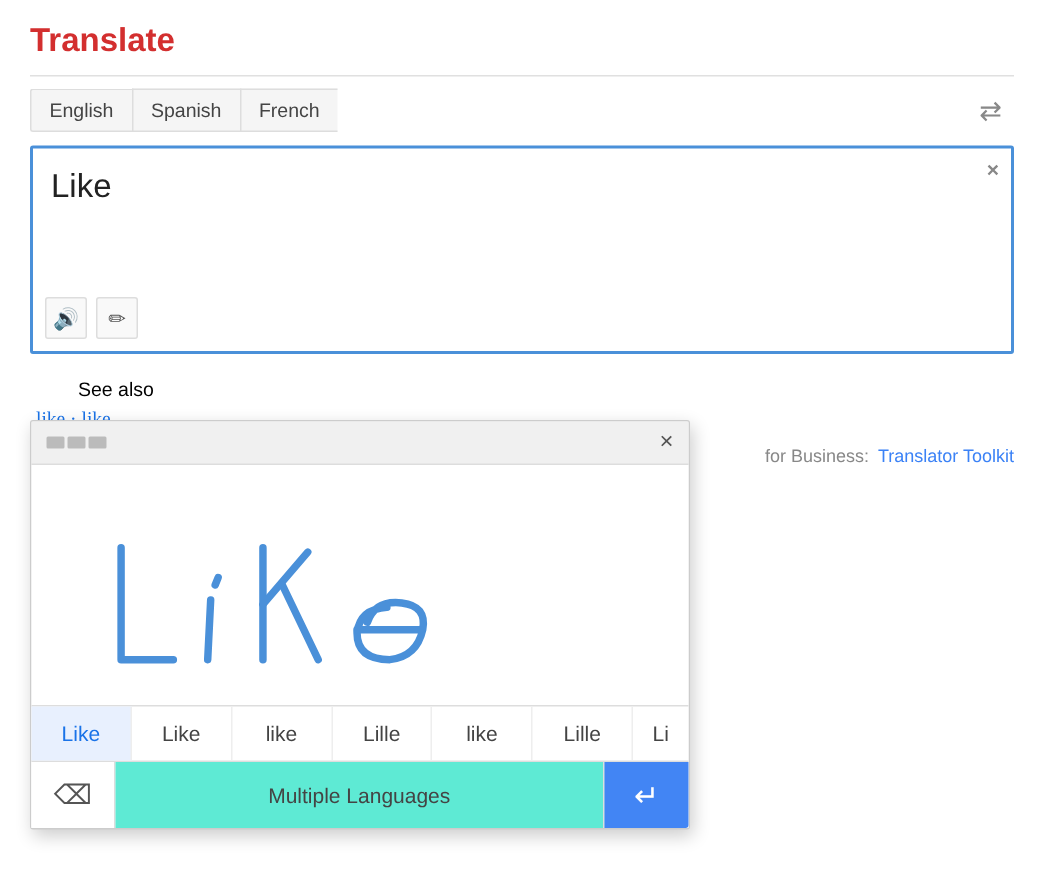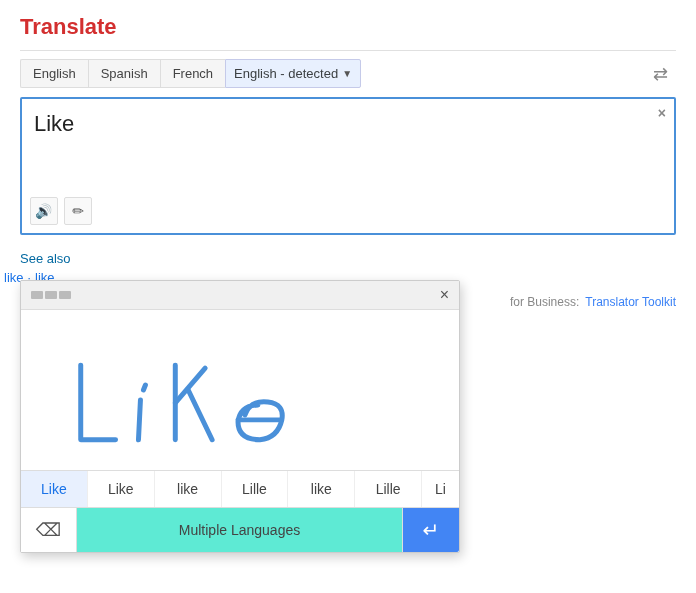--- a/index.html
+++ b/index.html
@@ -116,26 +116,28 @@
       cursor: pointer;
       background: #f9f9f9;
       color: #555;
       font-size: 14px;
     }
 
     
     .see-also {
       padding: 4px 20px 2px 20px;
       font-size: 13px;
-      color: #0369a1;
+      color: #000000;
+      margin-left: 32px;
     }
     .see-also-items {
-      padding: 2px 4px;
+      padding: 2px 24px;
       font-size: 13px;
       color: #1a73e8;
+      font-family: Liberation Serif, serif;
     }
 
     
     .hw-overlay {
       position: absolute;
       top: 280px;
       left: 20px;
       width: 440px;
       background: #fff;
       border: 1px solid #ccc;
@@ -274,24 +276,20 @@
 </head>
 <body>
 
 <div class="page-title">Translate</div>
 <hr class="divider">
 
 <div class="lang-tabs">
   <div class="lang-tab">English</div>
   <div class="lang-tab">Spanish</div>
   <div class="lang-tab">French</div>
-  <div class="lang-tab-detected">
-    <span>English - detected</span>
-    <span class="dropdown-arrow">▼</span>
-  </div>
   <div class="swap-btn">⇄</div>
 </div>
 
 <div class="input-area">
   <textarea class="input-textarea" style="">Like</textarea>
   <div class="clear-btn">×</div>
   <div class="input-actions">
     <div class="action-icon">🔊</div>
     <div class="action-icon">✏</div>
   </div>

